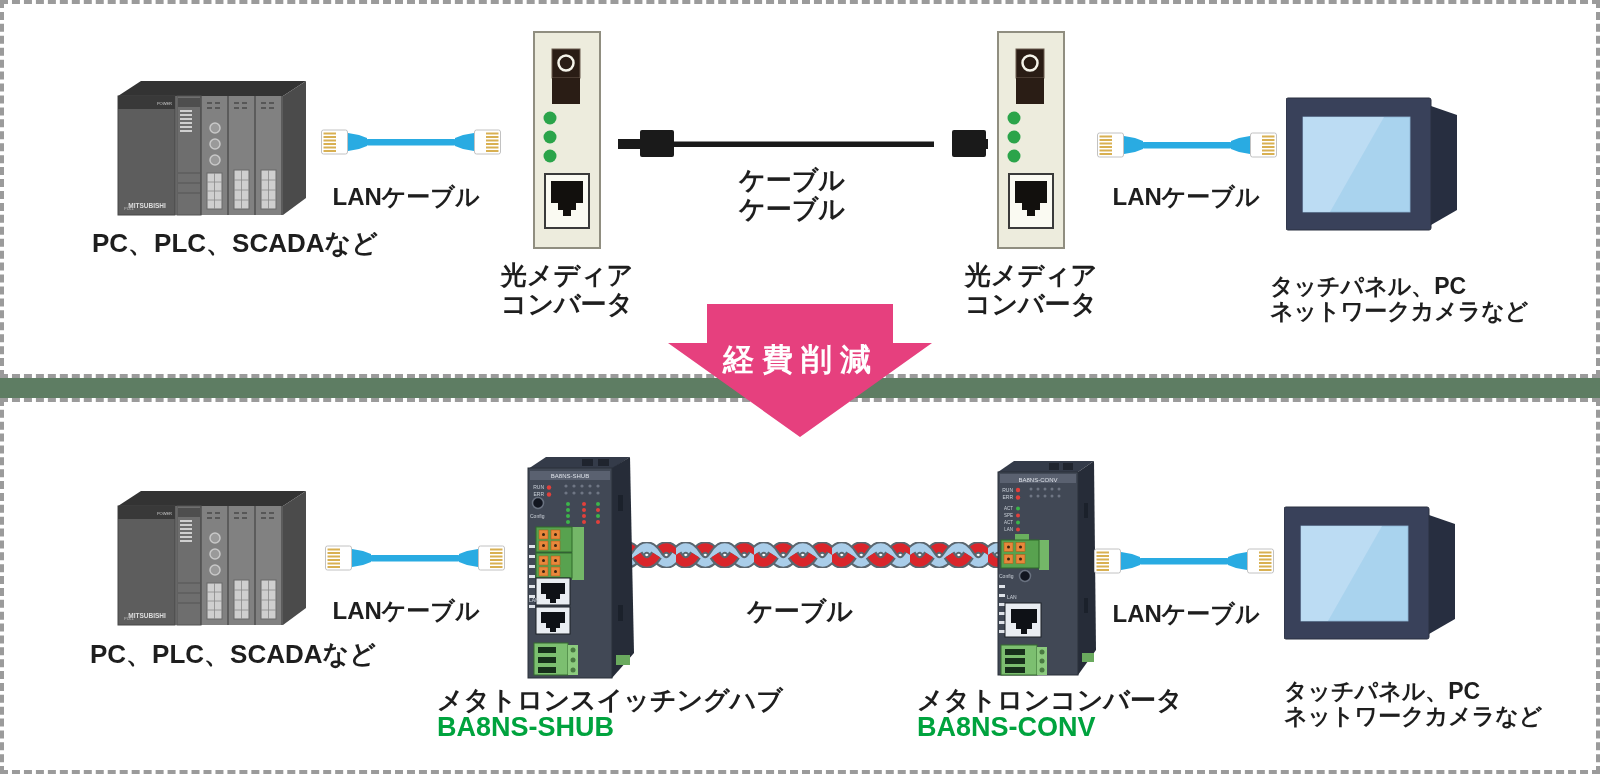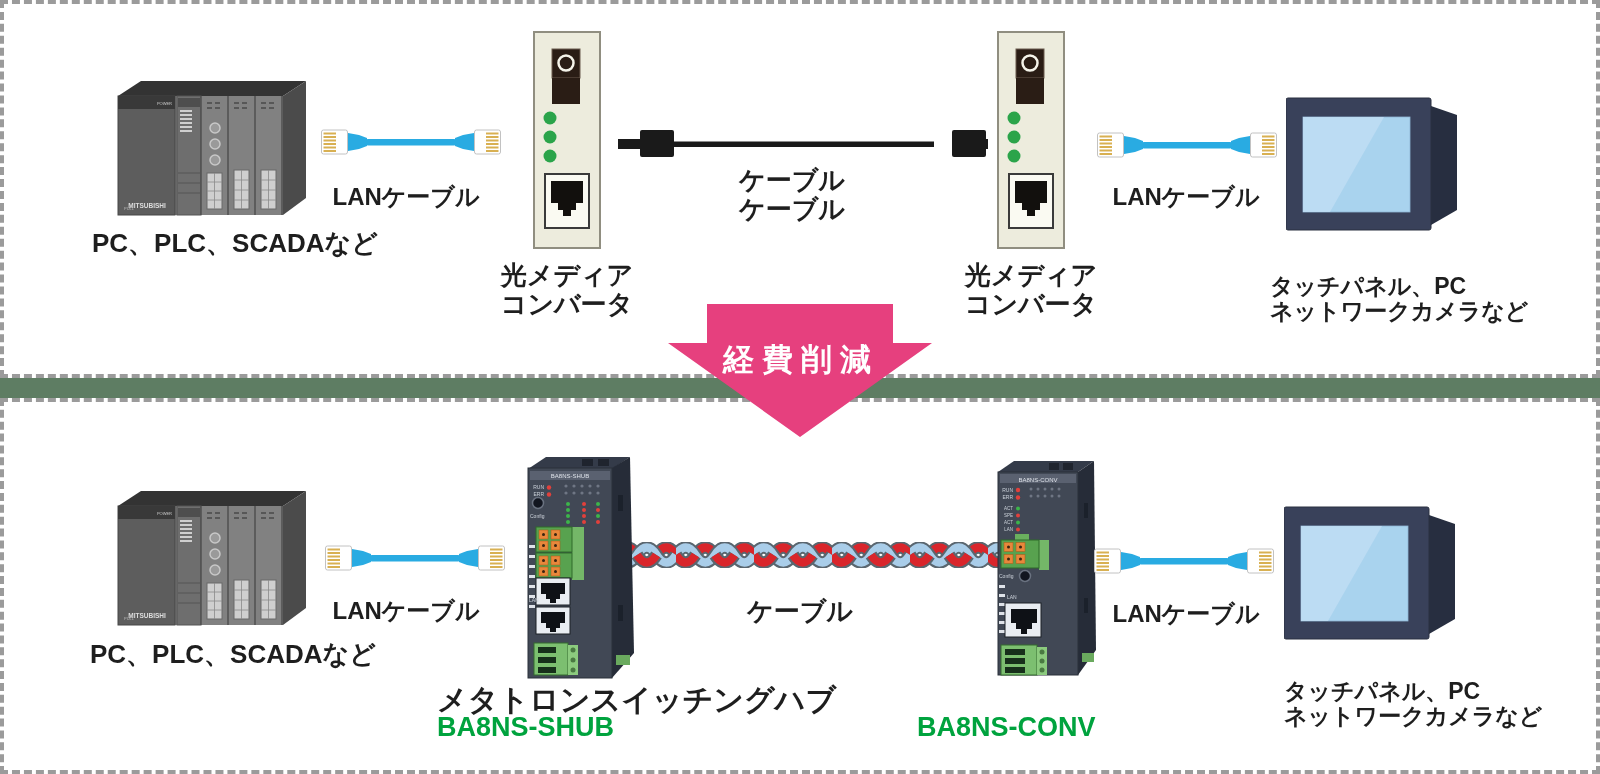--- a/index.html
+++ b/index.html
@@ -11,21 +11,21 @@
   #panel-top{top:0;height:378px;}
   #panel-bottom{top:398px;height:376px;}
   .lbl{position:absolute;color:#1e1e1e;white-space:nowrap;}
   .w500{font-weight:700;}
   .bold{font-weight:bold;}
   .ctr{text-align:center;}
   .f26{font-size:26px;line-height:29px;}
   .f24{font-size:24px;line-height:26px;}
   .f23{font-size:23px;line-height:25px;margin-top:8px;}
   .green-model{color:#00a33e;font-size:27px;line-height:29px;font-weight:bold;}
-  .dev-title{font-size:30px;line-height:24px;font-weight:bold;}
+  .dev-title{font-size:26px;line-height:24px;font-weight:bold;}
   svg text{font-family:"Liberation Sans","DejaVu Sans",sans-serif;}
 </style>
 </head>
 <body>
 
 <div id="stage">
 
   <svg width="0" height="0" style="position:absolute" aria-hidden="true">
     <defs>
 
@@ -398,20 +398,21 @@
 
   <svg class="abs" style="left:526px;top:455px" width="112" height="228" viewBox="0 0 112 228">
       <use href="#sym-shub"></use>
     </svg>
   <div class="lbl dev-title" style="left:437px;top:688px">メタトロンスイッチングハブ</div>
   <div class="lbl green-model" style="left:437px;top:713px">BA8NS-SHUB</div>
 
   <svg class="abs" style="left:997px;top:458px" width="100" height="224" viewBox="0 0 100 224">
       <use href="#sym-conv"></use>
     </svg>
+  <div class="lbl dev-title" style="left:917px;top:688px">メタトロンコンバータ</div>
   <div class="lbl green-model" style="left:917px;top:713px">BA8NS-CONV</div>
 
   <svg class="abs" style="left:1094px;top:546px" width="180" height="30" viewBox="0 0 180 30">
       <use href="#sym-lan"></use>
     </svg>
   <div class="lbl f24 w500 ctr" style="left:1110px;top:601px;width:152px">LANケーブル</div>
 
   <svg class="abs" style="left:1284px;top:505px" width="175" height="142" viewBox="0 0 175 142">
       <use href="#sym-hmi"></use>
     </svg>

